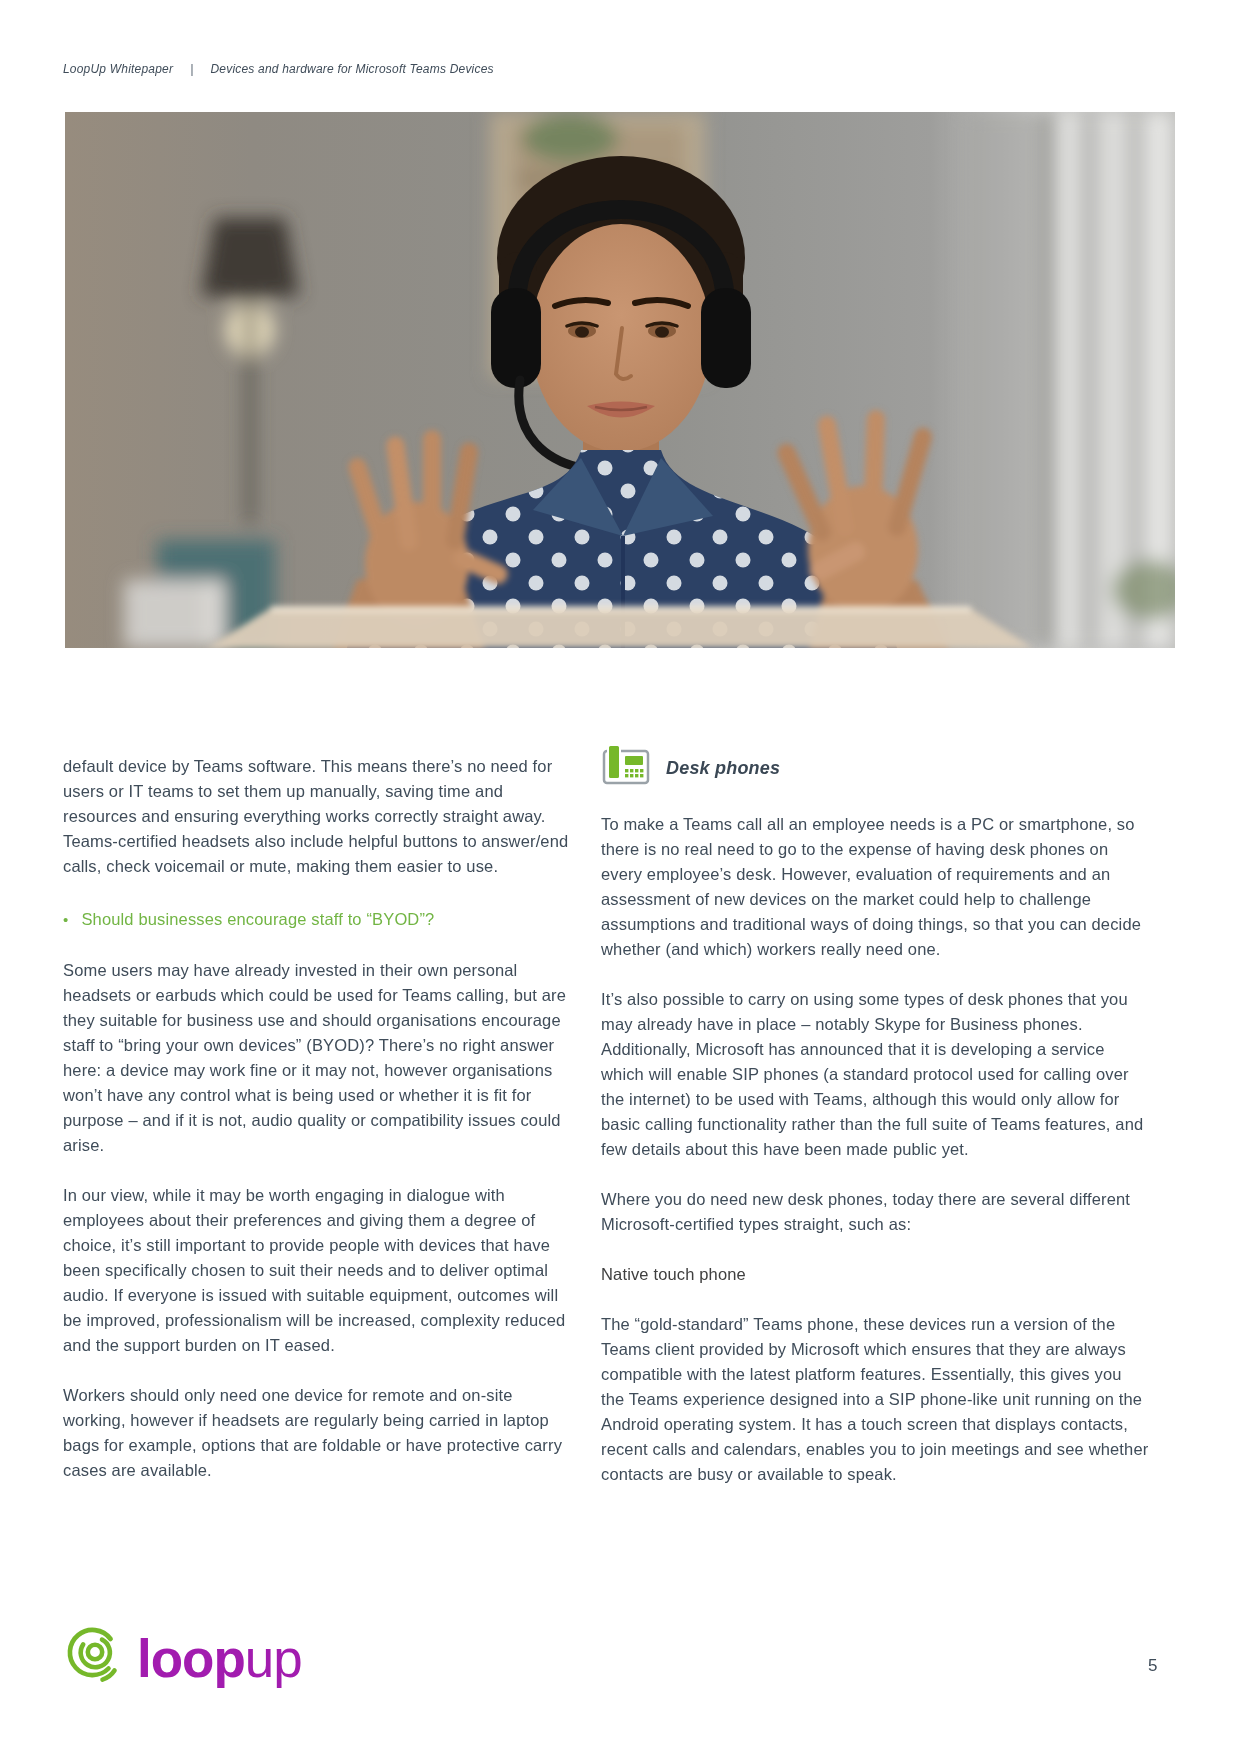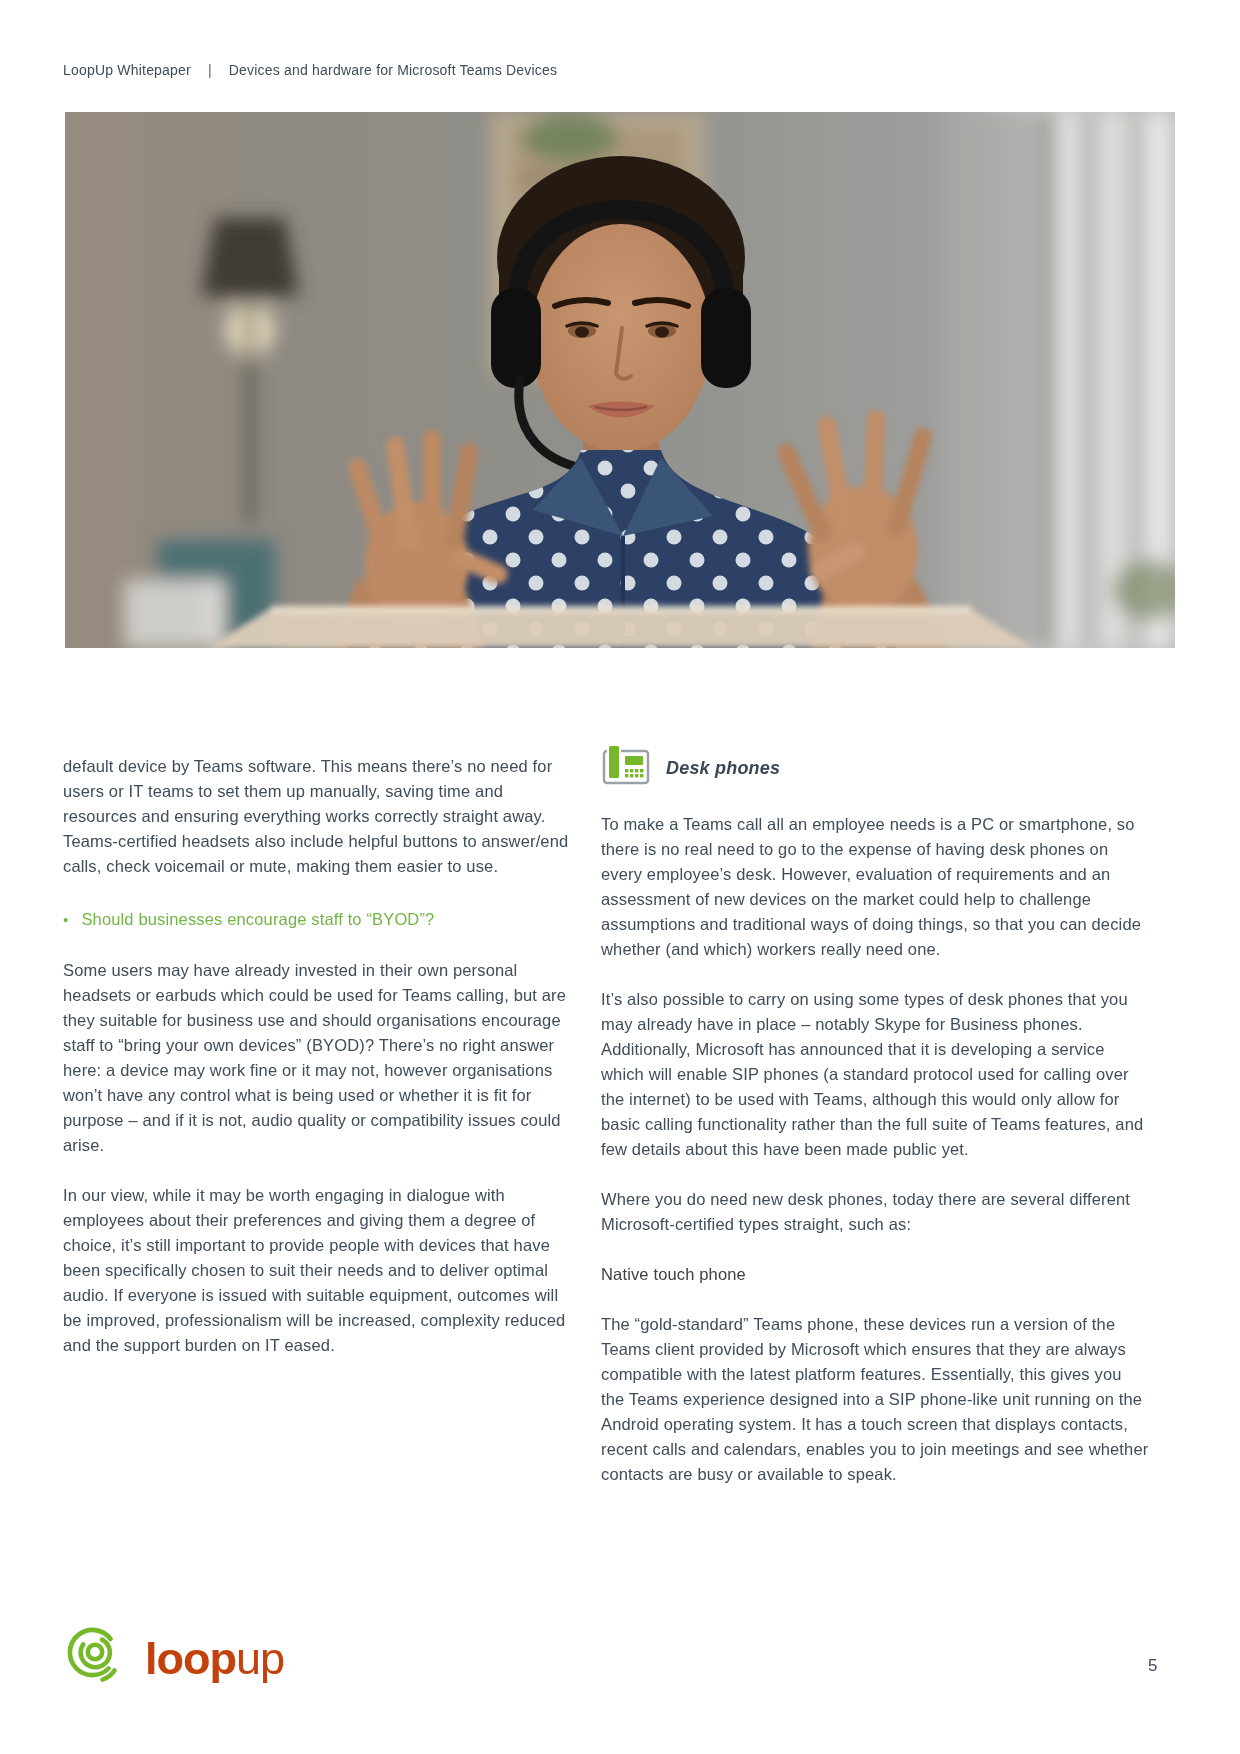--- a/index.html
+++ b/index.html
@@ -1,21 +1,21 @@
 <!DOCTYPE html>
 <html><head>
 <meta charset="utf-8">
 <style>
   * { margin:0; padding:0; box-sizing:border-box; }
   html,body { background:#ffffff; }
   body { font-family:"Liberation Sans", sans-serif; }
   .page { position:relative; width:1240px; height:1754px; background:#fff; overflow:hidden; }
 
   
-  .hdr { position:absolute; left:63px; top:62px; display:flex; align-items:center; font-size:14px; color:#3f4c59; letter-spacing:.2px; }
+  .hdr { position:absolute; left:63px; top:62px; display:flex; align-items:center; font-size:12px; color:#3f4c59; letter-spacing:.2px;font-style:italic; }
   .hdr .brand { font-weight:500; }
   .hdr .pipe { margin:0 17px; color:#5a6673; font-weight:300; }
 
   
   .hero { position:absolute; left:65px; top:112px; width:1110px; height:536px; overflow:hidden; background:#8f8f8c; }
   .hero svg { display:block; }
 
   
   .col { position:absolute; top:742px; font-size:16.5px; line-height:25px; color:#3f4c59; letter-spacing:.15px; }
   .col-left  { left:63px;  width:508px; padding-top:12px; }
@@ -24,21 +24,21 @@
 
   .bullet-head { display:flex; gap:13px; color:#72b544; margin:28px 0 26px 0; font-size:16.5px; }
   .bullet-head .dot { font-size:15px; line-height:25px; }
 
   .sec-head { display:flex; align-items:center; gap:15px; margin:0 0 17px 0; }
   .sec-head .label { font-size:18px; font-weight:700; font-style:italic; color:#3a4754; letter-spacing:.2px; }
   .sub-head { color:#404040; margin:2px 0 26px 0; }
 
   
   .logo { position:absolute; left:66px; top:1624px; display:flex; align-items:center; gap:13px; }
-  .wordmark { font-size:45px; color:#c2410c; letter-spacing:-1px; line-height:1; padding-top:4px;margin-left:8px; }
+  .wordmark { font-size:53px; color:#a21caf; letter-spacing:-1px; line-height:1; padding-top:4px; }
   .wordmark .b { font-weight:700; }
   .wordmark .l { font-weight:400; }
   .pageno { position:absolute; left:1148px; top:1656px; font-size:17px; color:#3f4c59; }
 </style>
 </head>
 <body>
 
 <div class="page">
 
   <div class="hdr">
@@ -175,20 +175,21 @@
   </figure>
 
   <div class="col col-left">
     <p>default device by Teams software. This means there’s no need for users or IT teams to set them up manually, saving time and resources and ensuring everything works correctly straight away. Teams-certified headsets also include helpful buttons to answer/end calls, check voicemail or mute, making them easier to use.</p>
     <div class="bullet-head">
       <span class="dot">•</span>
       <span>Should businesses encourage staff to “BYOD”?</span>
     </div>
     <p>Some users may have already invested in their own personal headsets or earbuds which could be used for Teams calling, but are they suitable for business use and should organisations encourage staff to “bring your own devices” (BYOD)? There’s no right answer here: a device may work fine or it may not, however organisations won’t have any control what is being used or whether it is fit for purpose – and if it is not, audio quality or compatibility issues could arise.</p>
     <p>In our view, while it may be worth engaging in dialogue with employees about their preferences and giving them a degree of choice, it’s still important to provide people with devices that have been specifically chosen to suit their needs and to deliver optimal audio. If everyone is issued with suitable equipment, outcomes will be improved, professionalism will be increased, complexity reduced and the support burden on IT eased.</p>
+    <p>Workers should only need one device for remote and on-site working, however if headsets are regularly being carried in laptop bags for example, options that are foldable or have protective carry cases are available.</p>
   </div>
 
   <div class="col col-right">
     <div class="sec-head">
       <span>
         <svg width="50" height="46" viewBox="0 0 50 46">
           <rect x="3" y="9" width="44" height="32" rx="3" fill="#ffffff" stroke="#9aa2a8" stroke-width="2.5"></rect>
           <rect x="7" y="3" width="12" height="34" rx="2.5" fill="#76b82a" stroke="#ffffff" stroke-width="2"></rect>
           <rect x="24" y="14" width="18" height="9" rx="1" fill="#76b82a"></rect>
           <g fill="#76b82a">

